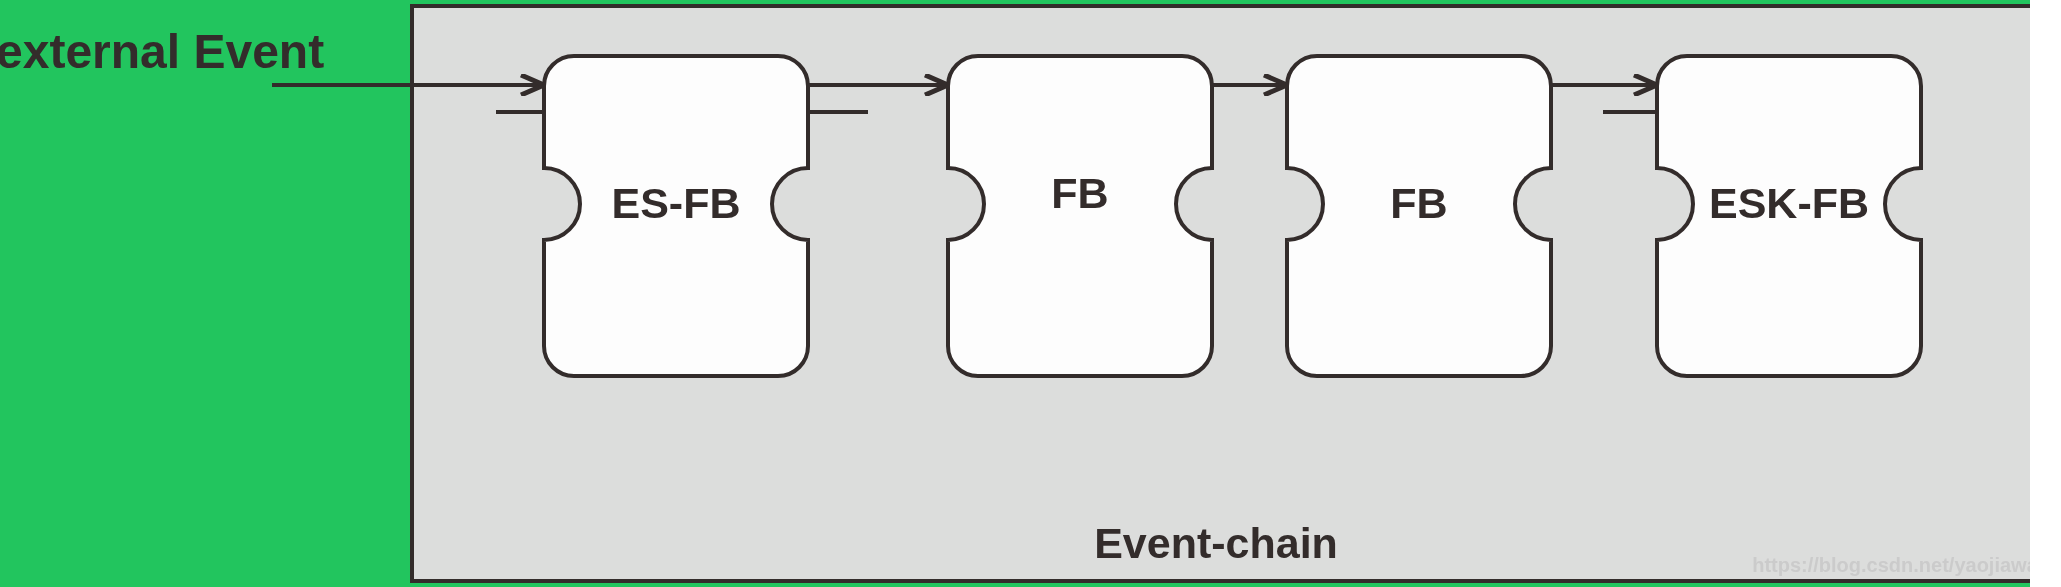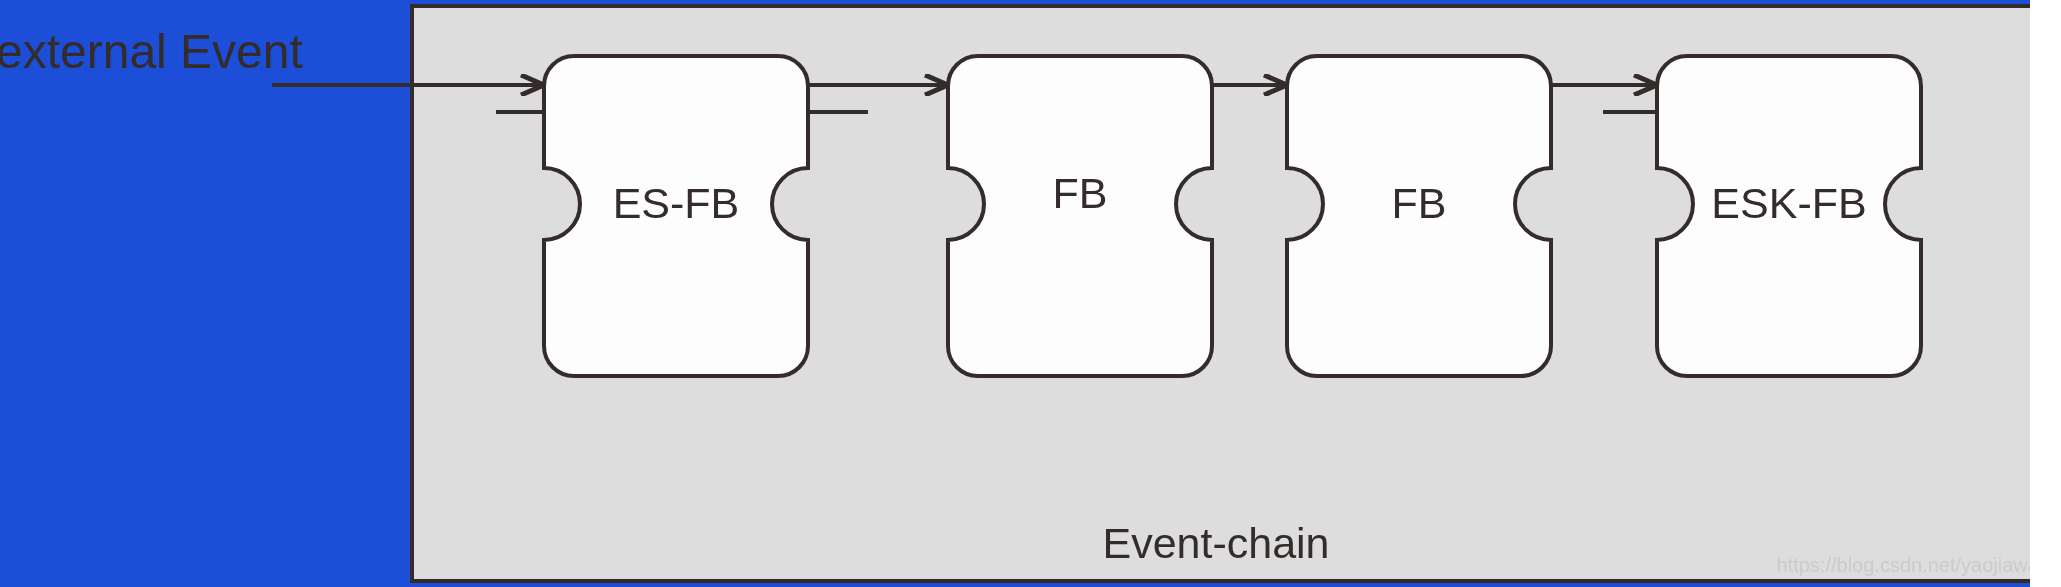--- a/index.html
+++ b/index.html
@@ -7,22 +7,23 @@
     padding: 0;
     background: #ffffff;
   }
   body {
     font-family: "Liberation Sans", sans-serif;
   }
   #stage {
     position: relative;
     width: 2030px;
     height: 587px;
-    background: #1d4ed8;
+    background: #22c55e;
     overflow: hidden;
+    font-weight: bold;
   }
   #diagram-svg {
     position: absolute;
     left: 0;
     top: 0;
     width: 2061px;
     height: 587px;
     display: block;
   }
   .fb-label {

